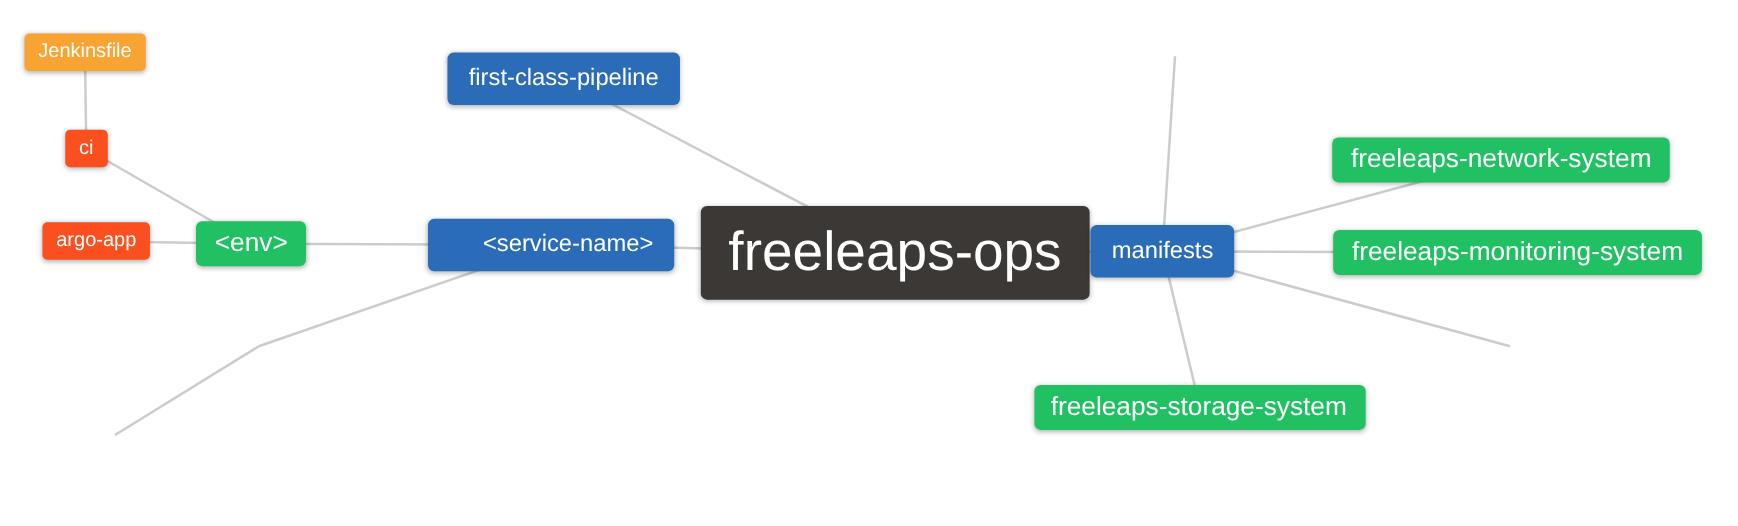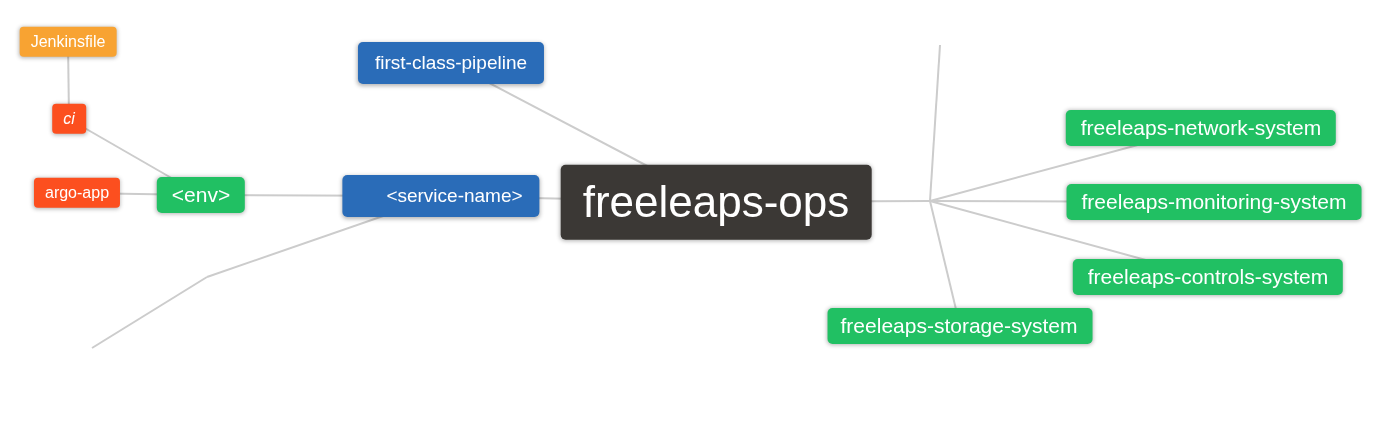--- a/index.html
+++ b/index.html
@@ -62,22 +62,22 @@
       <line x1="930" y1="201" x2="940" y2="45" stroke="#cccccc" stroke-width="2"></line>
       <line x1="930" y1="201" x2="1201" y2="128" stroke="#cccccc" stroke-width="2"></line>
       <line x1="930" y1="201" x2="1214" y2="202" stroke="#cccccc" stroke-width="2"></line>
       <line x1="930" y1="201" x2="1208" y2="277" stroke="#cccccc" stroke-width="2"></line>
       <line x1="930" y1="201" x2="960" y2="326" stroke="#cccccc" stroke-width="2"></line>
     </svg>
   <div class="nodes-layer" id="nodes-layer">
       <div class="node tier-xl" style="left: 716px; top: 202px; background: rgb(59, 56, 53);">freeleaps-ops</div>
       <div class="node tier-lg" style="left: 451px; top: 63px; background: rgb(42, 108, 184);">first-class-pipeline</div>
       <div class="node tier-lg" style="left: 441px; top: 196px; background: rgb(42, 108, 184); padding-left: 44px;">&lt;service-name&gt;</div>
+      <div class="node tier-lg" style="left: 930px; top: 201px; background: rgb(42, 108, 184);">manifests</div>
       <div class="node tier-md" style="left: 201px; top: 195px; background: rgb(33, 192, 99);">&lt;env&gt;</div>
       <div class="node tier-sm" style="left: 77px; top: 193px; background: rgb(252, 79, 31);">argo-app</div>
-      <div class="node tier-sm" style="left: 69px; top: 119px; background: rgb(252, 79, 31); font-style: italic;">ci</div>
+      <div class="node tier-sm" style="left: 69px; top: 119px; background: rgb(252, 79, 31);">ci</div>
       <div class="node tier-sm" style="left: 68px; top: 42px; background: rgb(248, 163, 50);">Jenkinsfile</div>
       <div class="node tier-md" style="left: 1201px; top: 128px; background: rgb(33, 192, 99);">freeleaps-network-system</div>
       <div class="node tier-md" style="left: 1214px; top: 202px; background: rgb(33, 192, 99);">freeleaps-monitoring-system</div>
-      <div class="node tier-md" style="left: 1208px; top: 277px; background: rgb(33, 192, 99);">freeleaps-controls-system</div>
       <div class="node tier-md" style="left: 960px; top: 326px; background: rgb(33, 192, 99); padding-left: 13px;">freeleaps-storage-system</div>
     </div>
 </div>
 
 </body></html>

